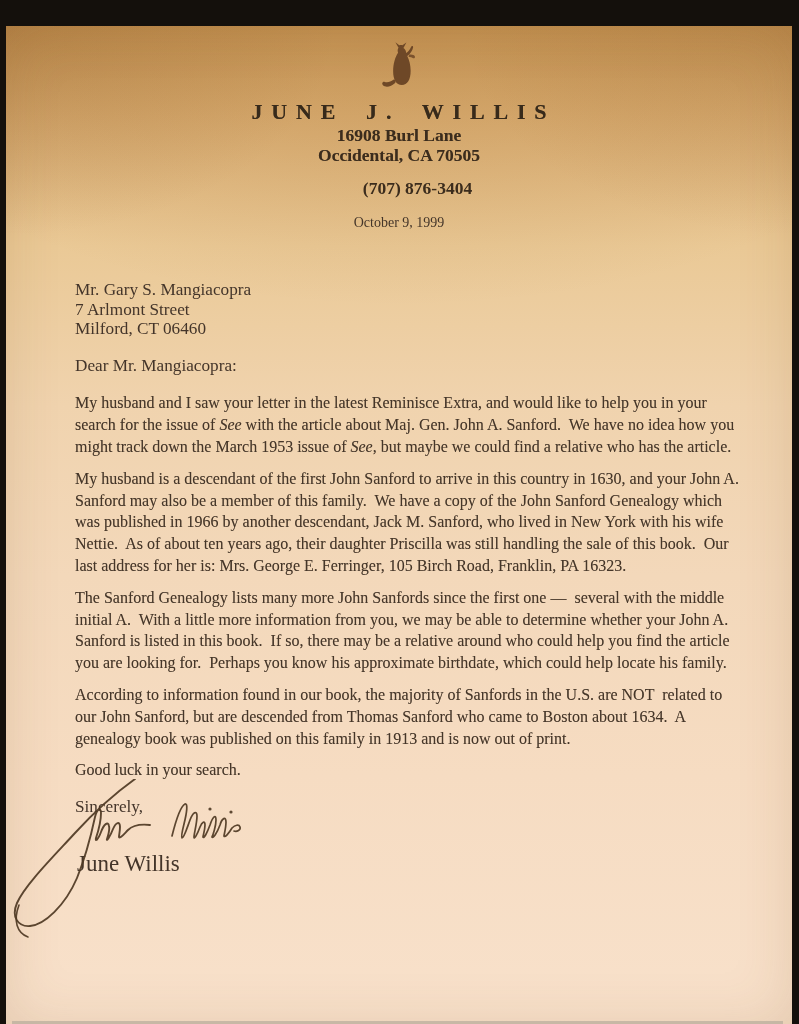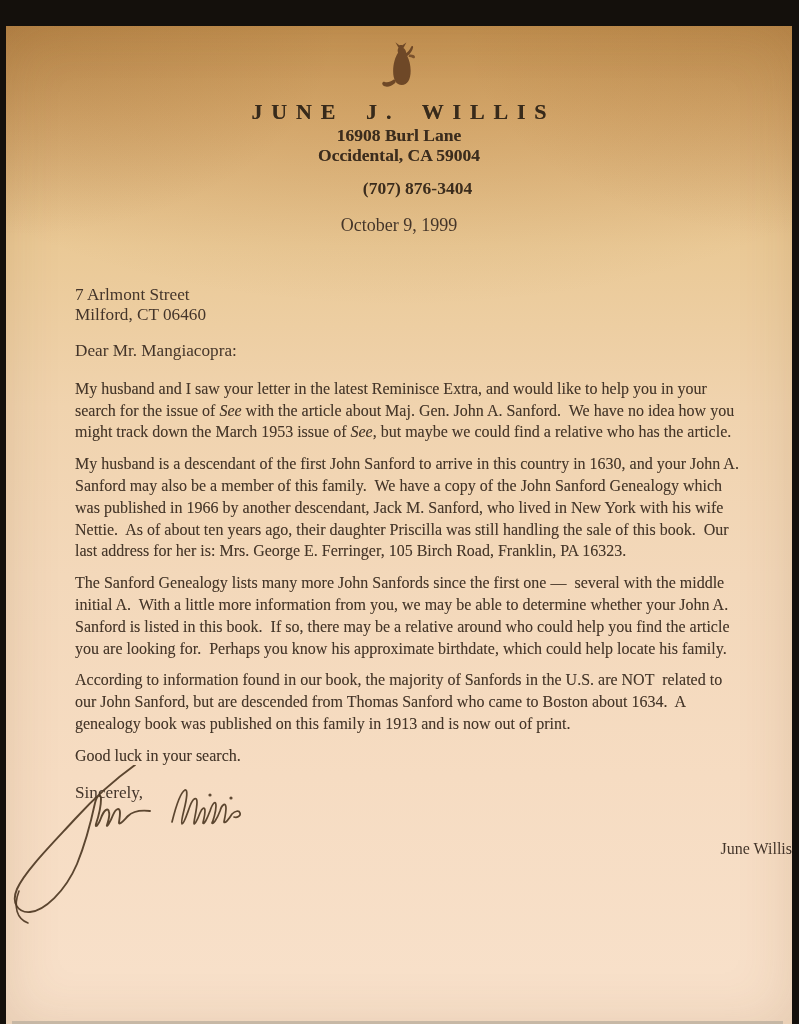--- a/index.html
+++ b/index.html
@@ -21,58 +21,59 @@
   .scan-edge{position:absolute;left:12px;right:16px;bottom:0;height:3px;background:#b9ad9d;opacity:.75;}
   .letterhead{text-align:center;padding-top:15px;color:#3a2b1c;}
   .cat-wrap{height:53px;line-height:0;}
   .lh-name{
     margin-top:5px;font-size:22px;font-weight:700;color:#372a1b;
     letter-spacing:.40em;word-spacing:.35em;text-indent:.40em;
     text-shadow:0 0 .5px rgba(55,42,27,.55);
   }
   .lh-addr{font-size:17.5px;line-height:20px;font-weight:700;color:#3b2c1d;text-shadow:0 0 .4px rgba(59,44,29,.4);}
   .lh-phone{margin-top:13px;font-size:17.5px;font-weight:700;color:#3b2c1d;padding-left:37px;}
-  .lh-date{margin-top:16px;font-size:18px;font-weight:400;color:#443529;}
+  .lh-date{margin-top:16px;font-size:14px;font-weight:400;color:#443529;}
   .recipient{margin:49px 0 0 69px;font-size:17.2px;line-height:19.6px;}
   .salutation{margin:16px 0 16px 69px;font-size:17.2px;line-height:21.7px;}
   p{margin:0;}
   .para{
     margin:10px 0 0 69px;font-size:16px;line-height:21.8px;
     white-space:pre;color:#453629;
     text-shadow:0 0 .5px rgba(69,54,41,.35);
   }
   .para-last{}
   .it{font-style:italic;}
   .closing{margin:15px 0 0 69px;position:relative;}
   .sincerely{font-size:17.2px;line-height:21.7px;}
-  .typed-name{margin:35px 0 0 2px;font-size:16px;line-height:21.7px;text-align:right;}
+  .typed-name{margin:35px 0 0 2px;font-size:23px;line-height:21.7px;}
   .signature-svg{position:absolute;left:-72px;top:-17px;width:260px;height:160px;pointer-events:none;}
   .sig-stroke{fill:none;stroke:#4e3823;stroke-linecap:round;stroke-linejoin:round;opacity:.92;}
 </style>
 </head>
 <body>
 
 <div class="paper">
 
   <header class="letterhead">
     <div class="cat-wrap">
       <svg viewBox="0 0 40 56" width="38" height="53" aria-hidden="true">
         <path fill="#6e4827" d="M19.5,7.2 L16.2,1.4 L20.3,4.5 C21.2,4.1 22.7,4.1 23.6,4.5 L27.8,1.6 L24.7,7.3 C26.6,8.6 27.7,10.6 27.5,12.8 C29.7,11.4 31.7,9.0 32.7,6.3 C33.3,4.7 35.2,5.1 34.9,6.8 C34.3,10.0 32.0,13.5 28.7,15.9 C30.9,20.0 32.3,25.6 32.3,31.5 C32.3,40.9 28.9,46.5 23.0,46.5 C17.1,46.5 13.8,41.0 13.8,31.7 C13.8,24.2 15.9,16.9 19.0,12.3 C18.3,10.6 18.5,8.6 19.5,7.2 Z"></path>
         <path fill="#6e4827" d="M15.9,44.4 C11.6,48.4 5.9,49.4 3.1,46.7 C1.3,44.9 2.8,42.5 5.0,43.2 C7.5,44.0 11.1,43.4 14.1,41.0 C15.7,39.8 17.3,43.1 15.9,44.4 Z"></path>
         <path fill="#6e4827" d="M30.5,14.5 C33.5,14.0 36.2,14.8 36.8,16.4 C37.3,17.8 35.8,18.8 34.5,18.0 C33.3,17.2 31.6,16.8 30.2,17.0 Z" opacity=".85"></path>
       </svg>
     </div>
     <div class="lh-name">JUNE J. WILLIS</div>
     <div class="lh-addr">16908 Burl Lane</div>
-    <div class="lh-addr">Occidental, CA 59004</div>
+    <div class="lh-addr">Occidental, CA 70505</div>
     <div class="lh-phone">(707) 876-3404</div>
     <div class="lh-date">October 9, 1999</div>
   </header>
 
   <div class="recipient">
+    <div>Mr. Gary S. Mangiacopra</div>
     <div>7 Arlmont Street</div>
     <div>Milford, CT 06460</div>
   </div>
 
   <p class="salutation">Dear Mr. Mangiacopra:</p>
 
   <p class="para"><span>My husband and I saw your letter in the latest Reminisce Extra, and would like to help you in your
 search for the issue of </span><span class="it">See</span><span> with the article about Maj. Gen. John A. Sanford.  We have no idea how you
 might track down the March 1953 issue of </span><span class="it">See</span><span>, but maybe we could find a relative who has the article.</span></p>
 

